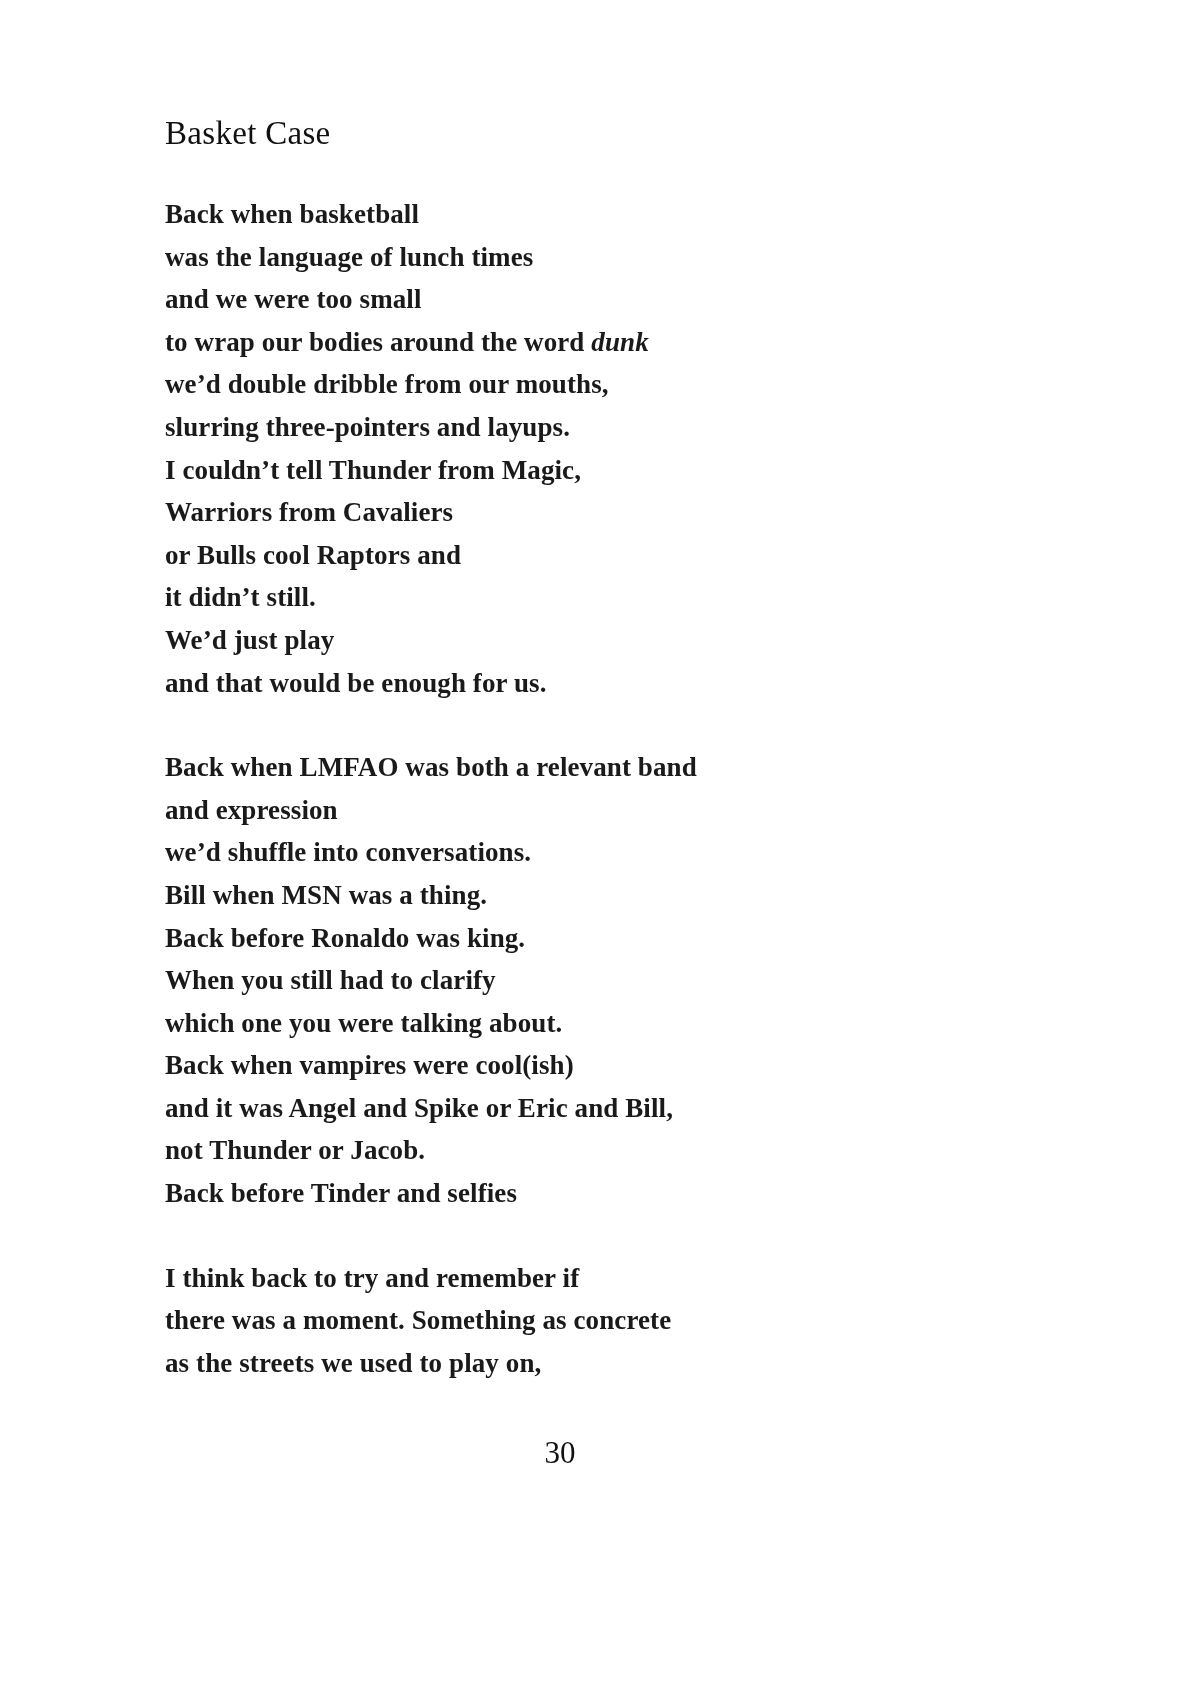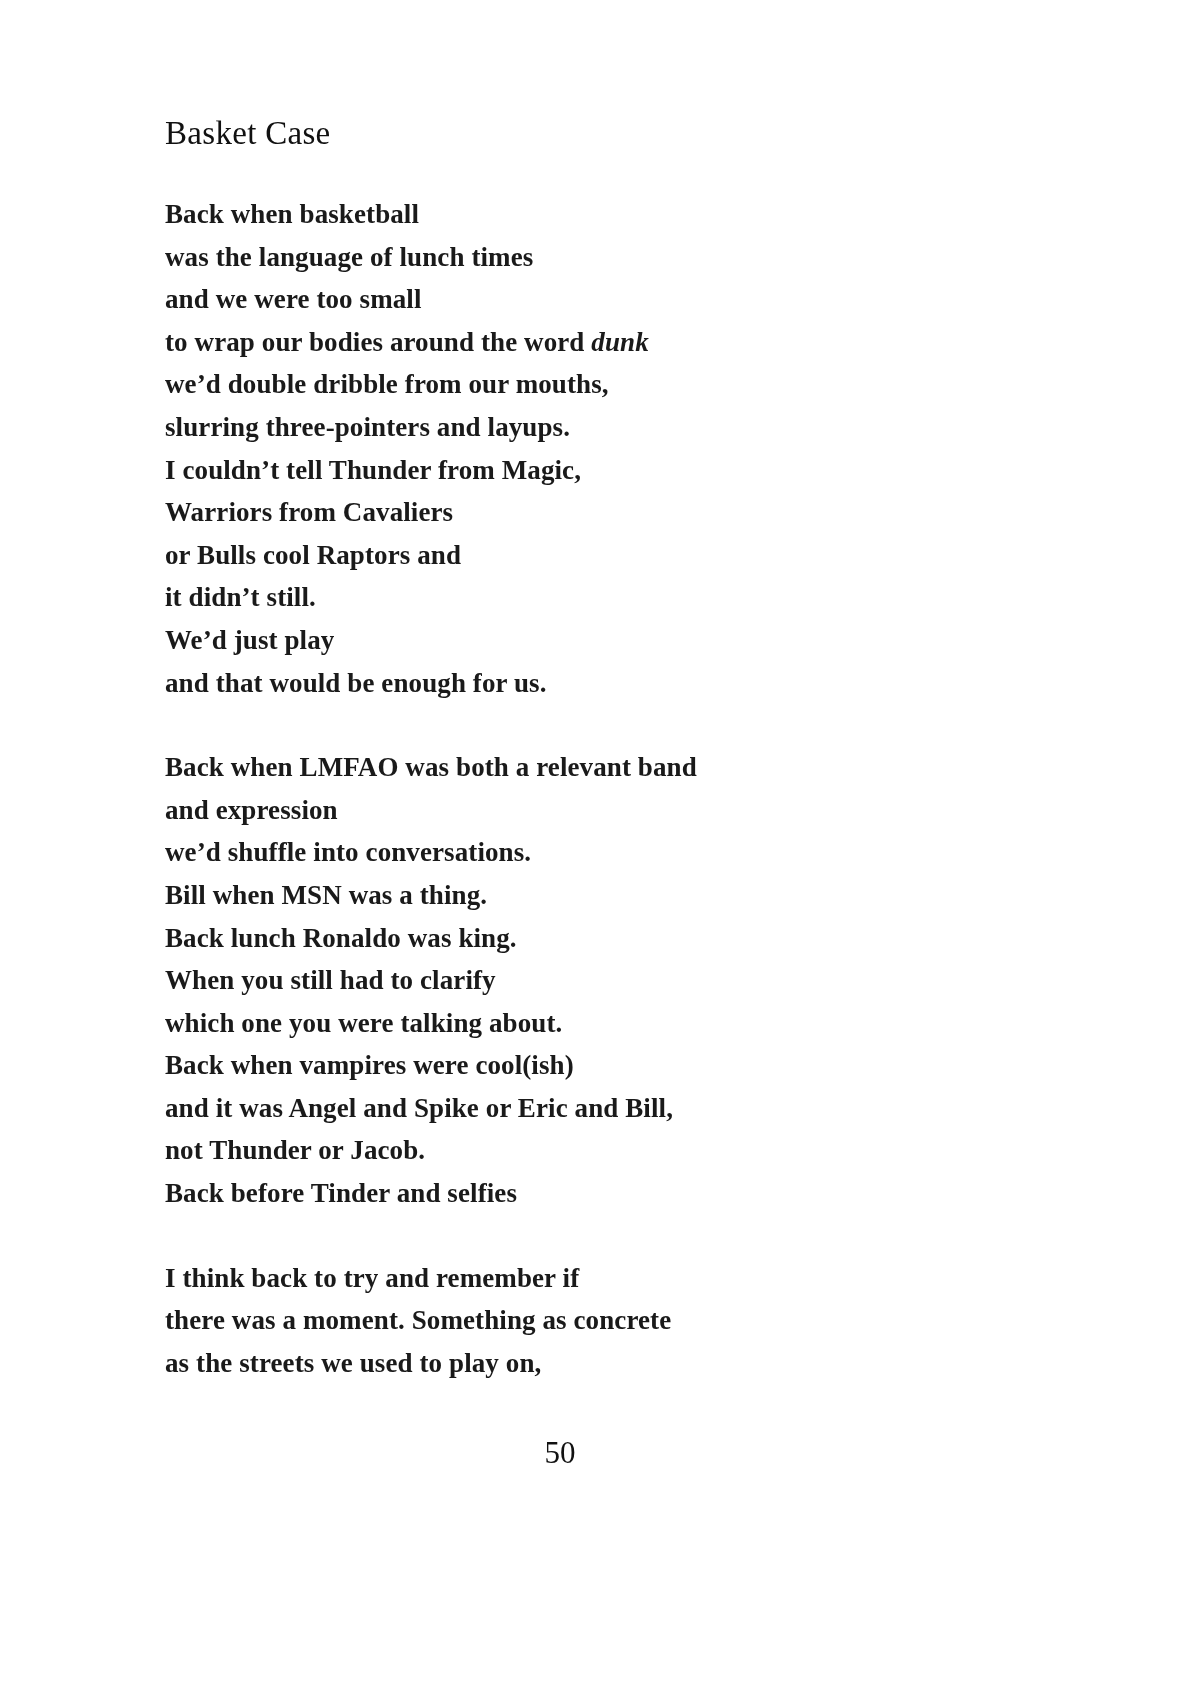--- a/index.html
+++ b/index.html
@@ -89,30 +89,30 @@
         <div class="poem-line"><span>or Bulls cool Raptors and</span></div>
         <div class="poem-line"><span>it didn’t still.</span></div>
         <div class="poem-line"><span>We’d just play</span></div>
         <div class="poem-line"><span>and that would be enough for us.</span></div>
       </div>
       <div class="stanza">
         <div class="poem-line"><span>Back when LMFAO was both a relevant band</span></div>
         <div class="poem-line"><span>and expression</span></div>
         <div class="poem-line"><span>we’d shuffle into conversations.</span></div>
         <div class="poem-line"><span>Bill when MSN was a thing.</span></div>
-        <div class="poem-line"><span>Back lunch Ronaldo was king.</span></div>
+        <div class="poem-line"><span>Back before Ronaldo was king.</span></div>
         <div class="poem-line"><span>When you still had to clarify</span></div>
         <div class="poem-line"><span>which one you were talking about.</span></div>
         <div class="poem-line"><span>Back when vampires were cool(ish)</span></div>
         <div class="poem-line"><span>and it was Angel and Spike or Eric and Bill,</span></div>
         <div class="poem-line"><span>not Thunder or Jacob.</span></div>
         <div class="poem-line"><span>Back before Tinder and selfies</span></div>
       </div>
       <div class="stanza">
         <div class="poem-line"><span>I think back to try and remember if</span></div>
         <div class="poem-line"><span>there was a moment. Something as concrete</span></div>
         <div class="poem-line"><span>as the streets we used to play on,</span></div>
       </div>
     </div>
 
-  <div class="page-number">50</div>
+  <div class="page-number">30</div>
 
 </div>
 
 </body></html>

